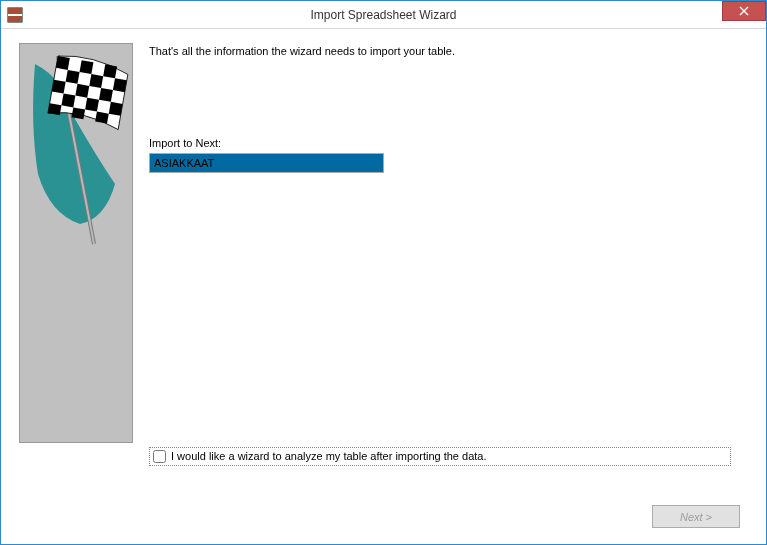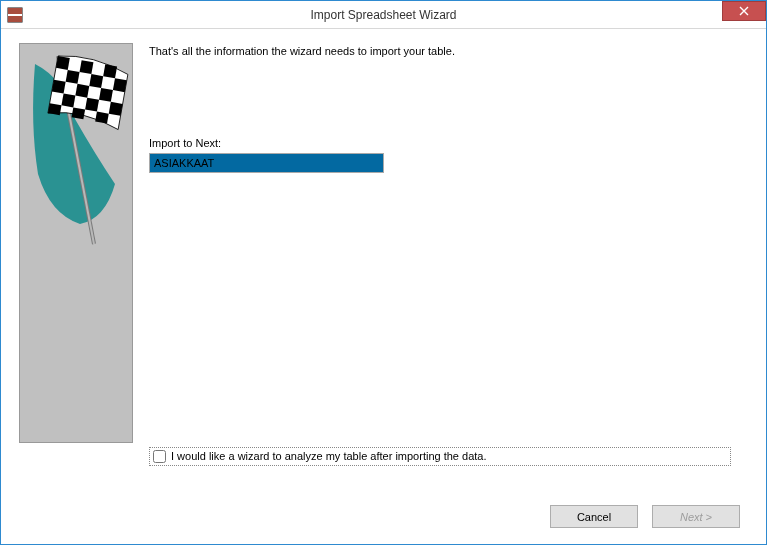--- a/index.html
+++ b/index.html
@@ -213,17 +213,16 @@
         <div class="analyze-row">
           <input type="checkbox" class="analyze-checkbox" id="analyzeChk" style="">
           <label for="analyzeChk" class="analyze-label">I would like a wizard to analyze my table after importing the data.</label>
         </div>
       </div>
     </div>
 
     <div class="separator"></div>
 
     <div class="button-row">
-      <button class="btn">Cancel</button>
       <button class="btn" disabled="">Next &gt;</button>
     </div>
   </div>
 </div>
 
 </body></html>

